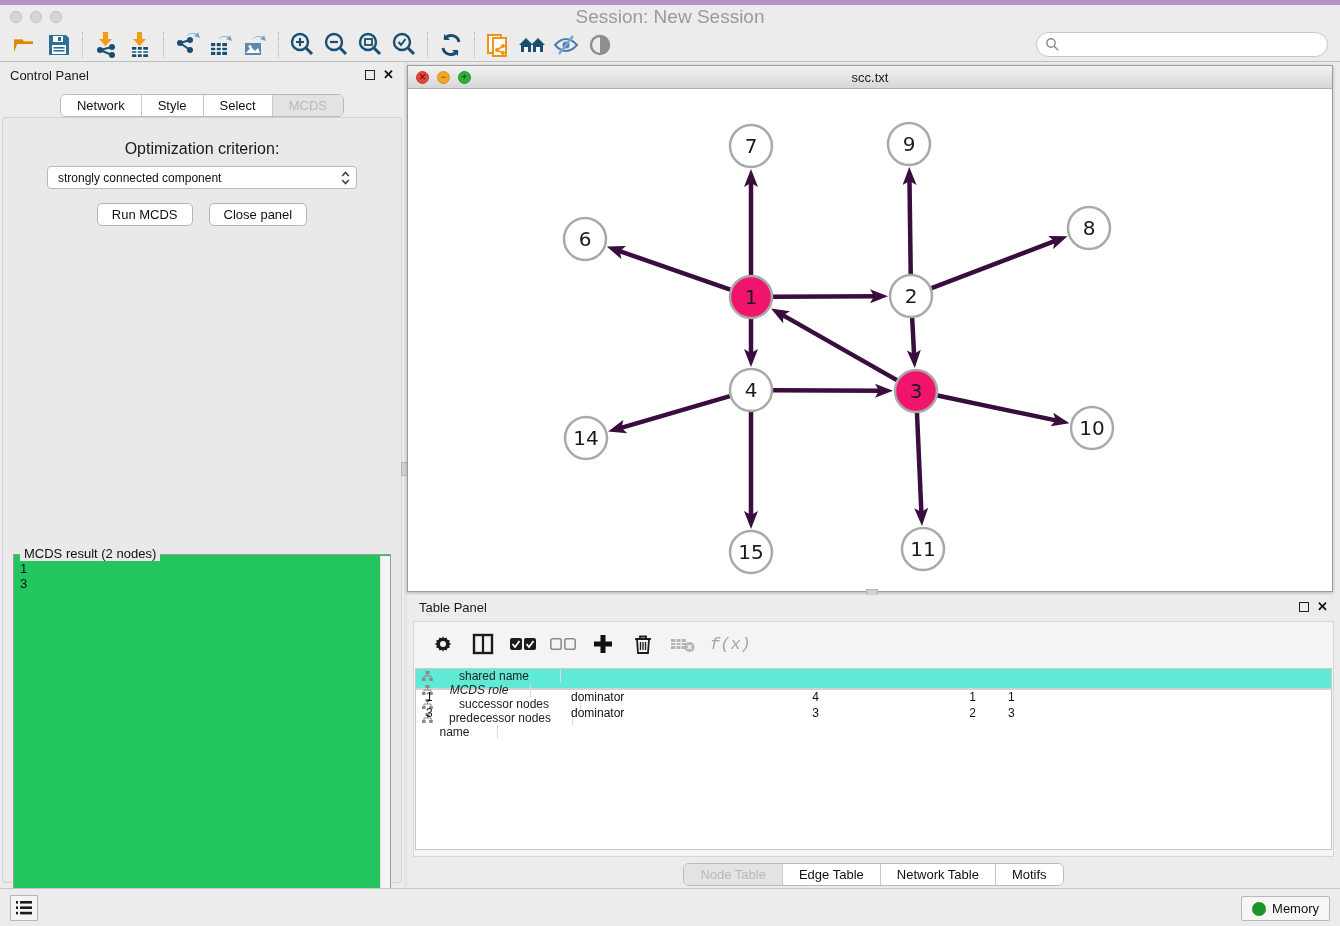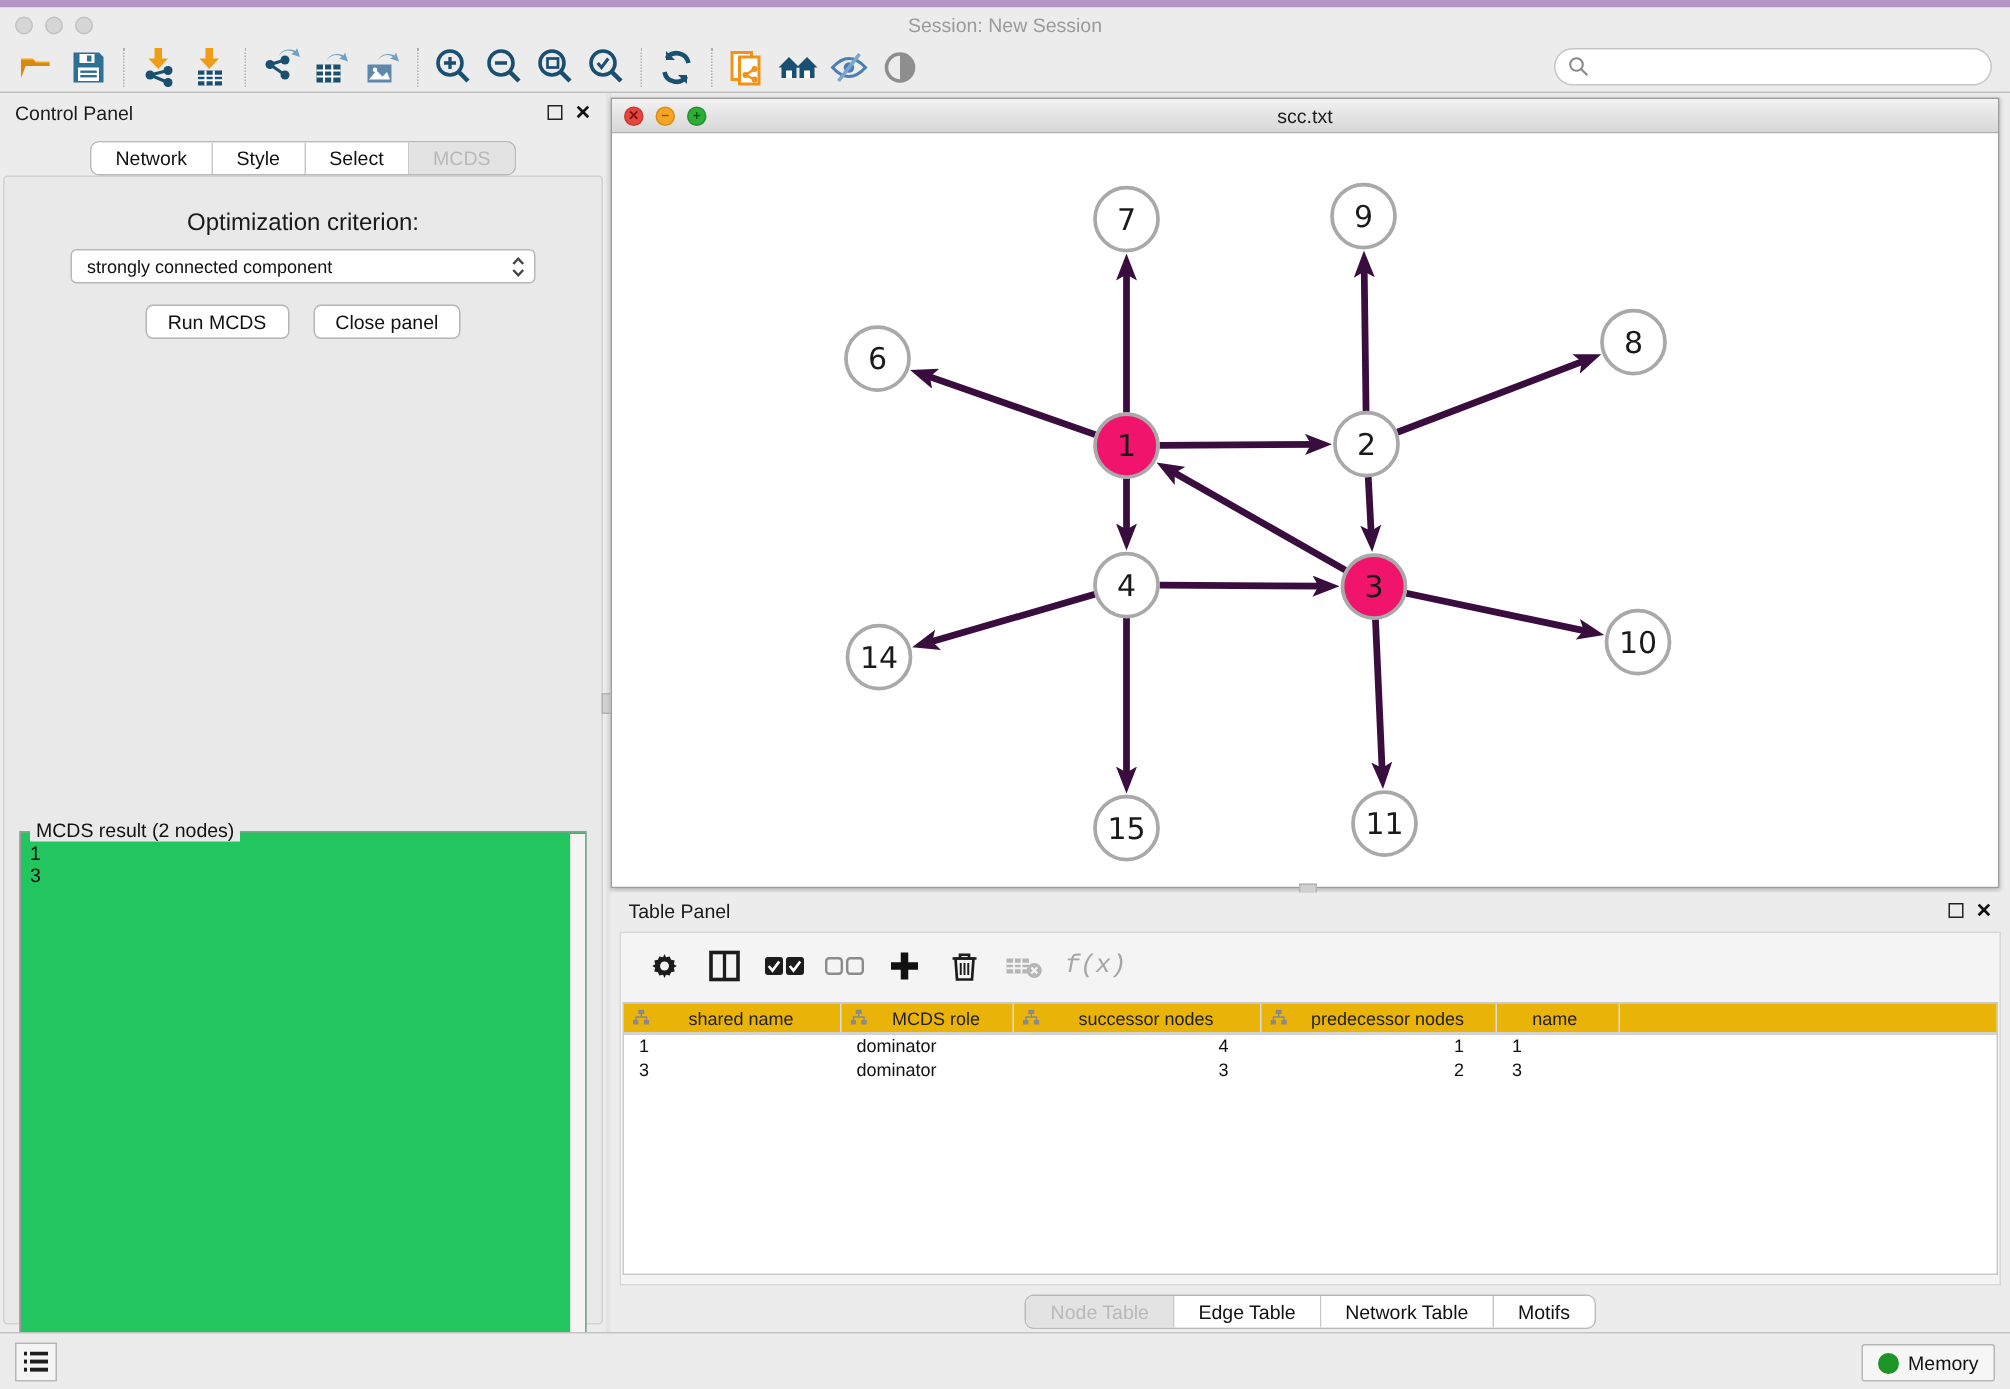--- a/index.html
+++ b/index.html
@@ -6,21 +6,21 @@
   html,body { width:1340px; height:926px; overflow:hidden; }
   body { font-family:"Liberation Sans", sans-serif; background:#ececec; position:relative;
          -webkit-font-smoothing:antialiased; }
 
   
   .accent-strip { position:absolute; left:0; top:0; width:1340px; height:5px; background:#b493c6; }
   .titlebar { position:absolute; left:0; top:5px; width:1340px; height:23px; background:#ececec;
               display:flex; align-items:center; }
   .traffic { display:flex; gap:8px; margin-left:10px; }
   .tl-dot { width:12px; height:12px; border-radius:50%; background:#d6d6d6; border:1px solid #c2c2c2; }
-  .win-title { position:absolute; left:0; right:0; text-align:center; color:#9a9a9a; font-size:13px; }
+  .win-title { position:absolute; left:0; right:0; text-align:center; color:#9a9a9a; font-size:19px; }
 
   .toolbar { position:absolute; left:0; top:28px; width:1340px; height:34px; background:#ececec;
              border-bottom:1px solid #bfbfbf; display:flex; align-items:center; padding-left:8px; }
   .tb-btn { width:34px; height:30px; display:flex; align-items:center; justify-content:center; }
   .tb-sep { width:1px; height:26px; margin:0 6px; border-left:1px dotted #b0b0b0; }
   .search-wrap { position:absolute; right:12px; top:4px; width:292px; height:25px; background:#fff;
                  border:1px solid #c6c6c6; border-radius:13px; display:flex; align-items:center; padding-left:8px; }
 
   
   .control-panel { position:absolute; left:0; top:62px; width:404px; height:826px; background:#ececec; }
@@ -78,21 +78,21 @@
   
   .table-panel { position:absolute; left:407px; top:595px; width:933px; height:293px; background:#ececec; }
   .tp-header { height:24px; display:flex; align-items:center; padding:0 12px; }
   .tp-content { position:absolute; left:6px; top:26px; width:921px; height:236px; background:#f4f4f4;
                 border:1px solid #d7d7d7; }
   .tp-toolbar { height:44px; display:flex; align-items:center; gap:14px; padding-left:16px; }
   .tp-tb-btn { display:flex; align-items:center; justify-content:center; min-width:26px; height:28px; }
   .fx-label { font-family:Liberation Mono, monospace; font-style:italic; font-size:17px; color:#a5a5a5; }
 
   .tbl { position:absolute; left:1px; top:46px; right:1px; bottom:6px; background:#fff; border:1px solid #c9c9c9; }
-  .tbl-header { display:flex; height:21px; background:#eab308; border-bottom:2px solid #d2d2d2; }
+  .tbl-header { display:flex; height:21px; background:#5eead4; border-bottom:2px solid #d2d2d2;flex-direction:column; }
   .th { display:flex; align-items:center; font-size:12px; color:#222; border-right:1px solid #dcdcdc;
         padding-left:6px; gap:5px; }
   .th .lbl { flex:1; text-align:center; padding-right:10px; }
   .tr { display:flex; height:16px; }
   .td { font-size:12px; color:#111; overflow:hidden; white-space:nowrap; }
   .td.l { text-align:left; padding-left:10px; }
   .td.r { text-align:right; padding-right:22px; }
 
   .tp-tabs { position:absolute; left:0; right:0; bottom:2px; display:flex; justify-content:center; }
 
@@ -432,21 +432,21 @@
             <svg width="11" height="11" viewBox="0 0 11 11">
               <g fill="#8a8a8a">
                 <rect x="3.5" y="0" width="4" height="3"></rect>
                 <rect x="0" y="7" width="3.6" height="3"></rect>
                 <rect x="7.2" y="7" width="3.6" height="3"></rect>
               </g>
               <path d="M5.5 3v2M2 7V5h7v2" stroke="#8a8a8a" fill="none"></path>
             </svg>
             <span class="lbl">shared name</span>
           </div>
-          <div class="th" style="width: 115px;">
+          <div class="th" style="width: 115px; font-style: italic;">
             <svg width="11" height="11" viewBox="0 0 11 11">
               <g fill="#8a8a8a">
                 <rect x="3.5" y="0" width="4" height="3"></rect>
                 <rect x="0" y="7" width="3.6" height="3"></rect>
                 <rect x="7.2" y="7" width="3.6" height="3"></rect>
               </g>
               <path d="M5.5 3v2M2 7V5h7v2" stroke="#8a8a8a" fill="none"></path>
             </svg>
             <span class="lbl">MCDS role</span>
           </div>

